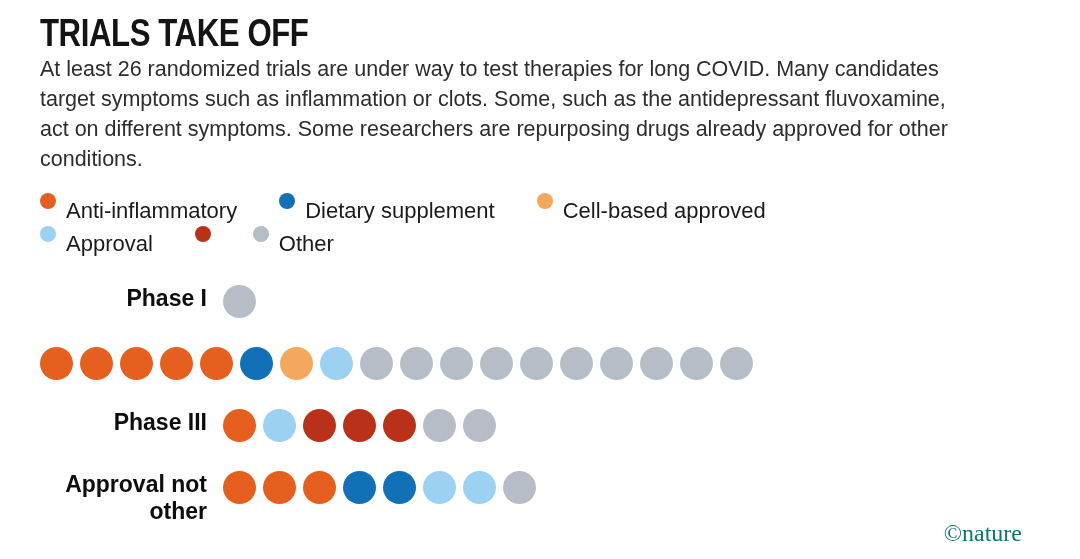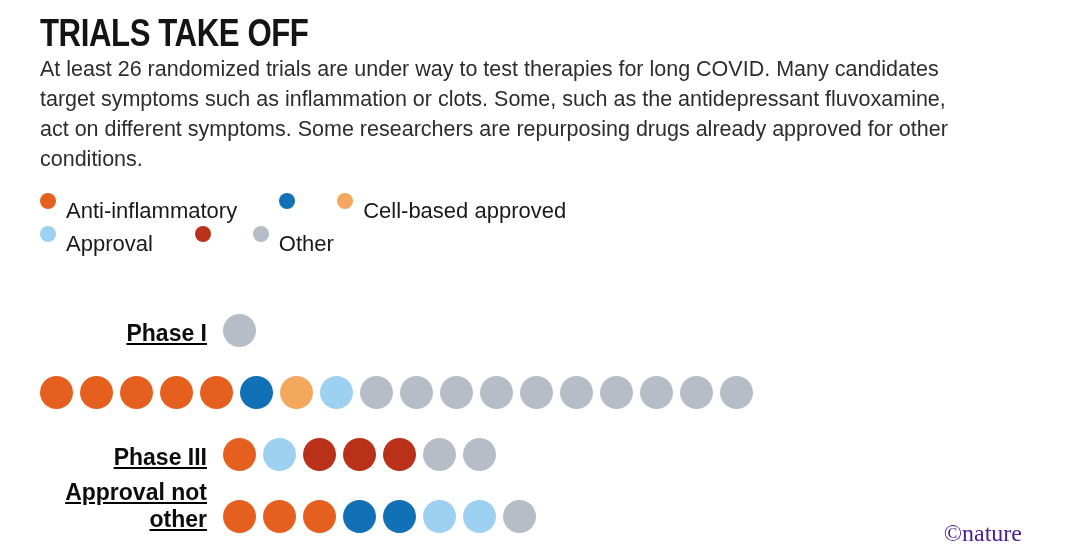--- a/index.html
+++ b/index.html
@@ -40,23 +40,22 @@
   .legend-dot {
     width: 16px; height: 16px;
     border-radius: 50%;
     flex: 0 0 16px;
     transform: translateY(-10px);
   }
   .legend-label { font-size: 22px; color: #1a1a1a; }
   .chart { margin-top: 24px; }
   .chart-row {
     display: flex;
-    align-items: flex-end;
+    align-items: flex-start;
     height: 62px;
-    text-decoration: underline;
   }
   .row-label {
     width: 167px;
     flex: 0 0 167px;
     text-align: right;
     font-weight: bold;
     font-size: 23px;
     line-height: 27px;
     color: #0d0d0d;
     margin-right: 16px;
@@ -66,38 +65,39 @@
     width: 33px; height: 33px;
     border-radius: 50%;
     flex: 0 0 33px;
   }
   .credit {
     position: absolute;
     right: 58px;
     bottom: 12px;
     font-family: "Liberation Serif", serif;
     font-size: 24px;
-    color: #4c1d95;
+    color: #0f766e;
   }
 </style>
 </head>
 <body>
 
 <div class="canvas">
   <div class="inner">
     <div class="title">TRIALS TAKE OFF</div>
     <p class="description">At least 26 randomized trials are under way to test therapies for long COVID. Many candidates target symptoms such as inflammation or clots. Some, such as the antidepressant fluvoxamine, act on different symptoms. Some researchers are repurposing drugs already approved for other conditions.</p>
     <div class="legend">
         <div class="legend-row">
           <div class="legend-item">
             <span class="legend-dot" style="background: rgb(229, 95, 31);"></span>
             <span class="legend-label">Anti-inflammatory</span>
           </div>
           <div class="legend-item">
             <span class="legend-dot" style="background: rgb(17, 112, 182);"></span>
+            <span class="legend-label">Dietary supplement</span>
           </div>
           <div class="legend-item">
             <span class="legend-dot" style="background: rgb(243, 168, 94);"></span>
             <span class="legend-label">Cell-based approved</span>
           </div>
         </div>
         <div class="legend-row">
           <div class="legend-item">
             <span class="legend-dot" style="background: rgb(156, 209, 241);"></span>
             <span class="legend-label">Approval</span>

